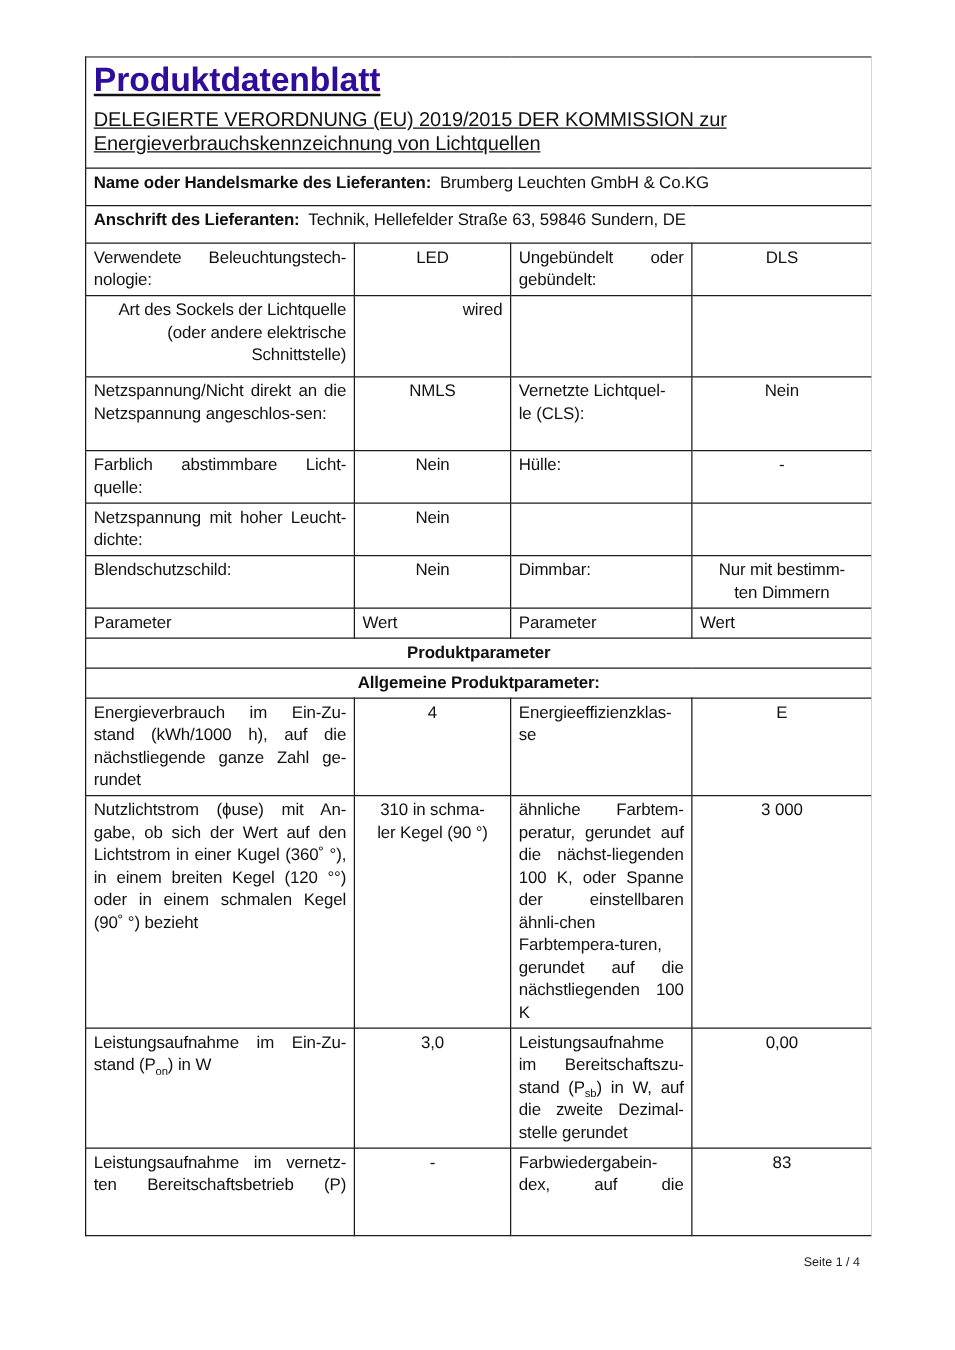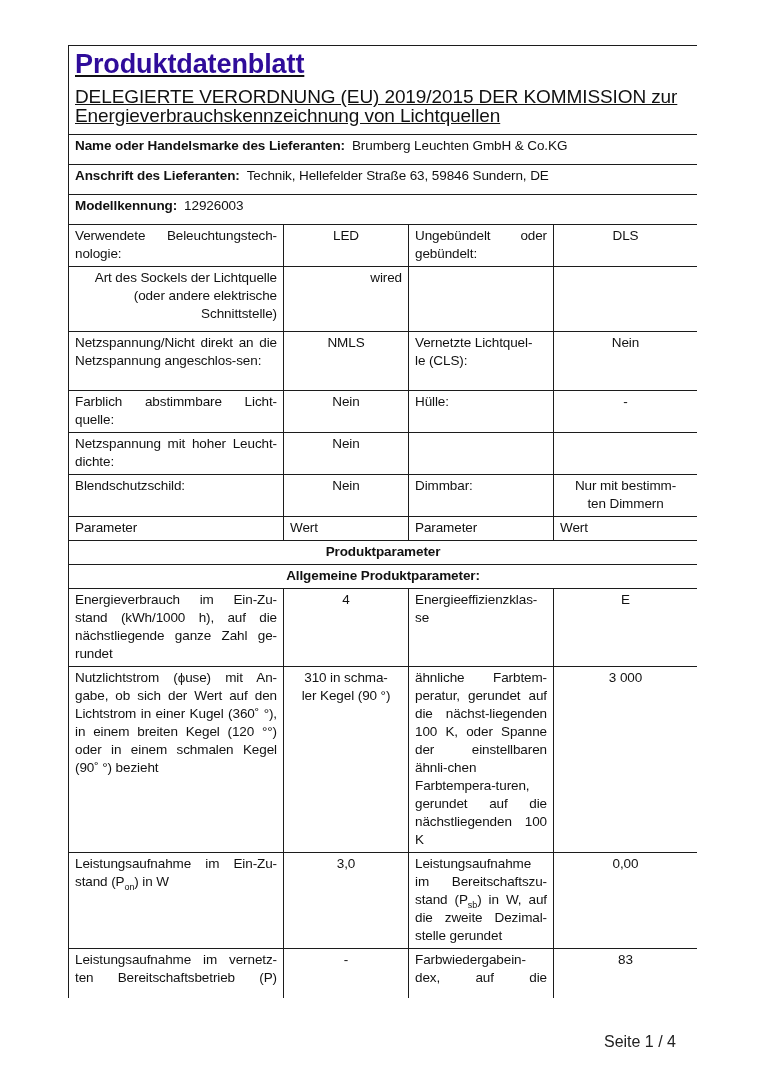--- a/index.html
+++ b/index.html
@@ -13,21 +13,21 @@
     width:629px; border-collapse:collapse; table-layout:fixed;
   }
   table.doc td {
     border:1px solid #1c1c1c; vertical-align:top;
     font-size:13.5px; line-height:18px; letter-spacing:-0.1px;
     padding:2px 6px 3px 6px; overflow:hidden;
   }
   
   td.head-cell { padding:8px 12px 10px 12px;text-decoration:underline; }
   .doc-title { font-size:27px; font-weight:bold; color:#2f0c9a; line-height:32px; }
-  .doc-subtitle { margin-top:7px; font-size:19px; line-height:19px; color:#111; }
+  .doc-subtitle { margin-top:7px; font-size:16px; line-height:19px; color:#111; }
   
   td.info-cell { padding:5px 8px 6px 8px; font-size:14px; line-height:19px; }
   .info-label { font-weight:bold; }
   .info-value { margin-left:7px; }
   
   td.p { text-align:justify; white-space:pre-line; }
   td.v { text-align:center; white-space:pre-line; }
   td.sec { text-align:center; font-weight:bold; padding:2px 6px; }
   td.colhead { padding:2px 6px; }
   td.cut { text-align:justify; text-align-last:justify; }
@@ -36,22 +36,22 @@
   tr.h-head  td { height:89px; }
   tr.h-info  td { height:30px; }
   tr.h-type  td { height:27px; }
   tr.r0 td { height:41px; }  tr.r1 td { height:65px;text-align:right; }
   tr.r2 td { height:59px; }  tr.r3 td { height:41px; }
   tr.r4 td { height:41px; }  tr.r5 td { height:40px; }
   tr.h-sec td { height:23px; }
   tr.q0 td { height:77px; }  tr.q1 td { height:185px; }
   tr.q2 td { height:95px; }  tr.q3 td { height:70px; }
   .page-footer {
-    position:absolute; top:1005px; right:88px;
-    font-size:16px; color:#222; letter-spacing:0;margin-top:28px;
+    position:absolute; top:1005px; right:76px;
+    font-size:10px; color:#222; letter-spacing:0;
   }
 </style>
 </head>
 <body>
 
 <div class="sheet">
   <table class="doc">
     <colgroup>
       <col style="width:215px">
         <col style="width:125px">
@@ -68,25 +68,20 @@
     </tr>
 
     <tr class="h-info">
       <td colspan="4" class="info-cell">
         <span class="info-label">Name oder Handelsmarke des Lieferanten:</span><span class="info-value">Brumberg Leuchten GmbH &amp; Co.KG</span>
       </td>
     </tr>
     <tr class="h-info">
       <td colspan="4" class="info-cell">
         <span class="info-label">Anschrift des Lieferanten:</span><span class="info-value">Technik, Hellefelder Straße 63, 59846 Sundern, DE</span>
-      </td>
-    </tr>
-    <tr class="h-info">
-      <td colspan="4" class="info-cell">
-        <span class="info-label">Modellkennung:</span><span class="info-value">12926003</span>
       </td>
     </tr>
 
     <tr class="r0">
       <td class="p">Verwendete Beleuchtungstech-nologie:</td>
       <td class="v">LED</td>
       <td class="p">Ungebündelt oder gebündelt:</td>
       <td class="v">DLS</td>
     </tr>
     <tr class="r1">

